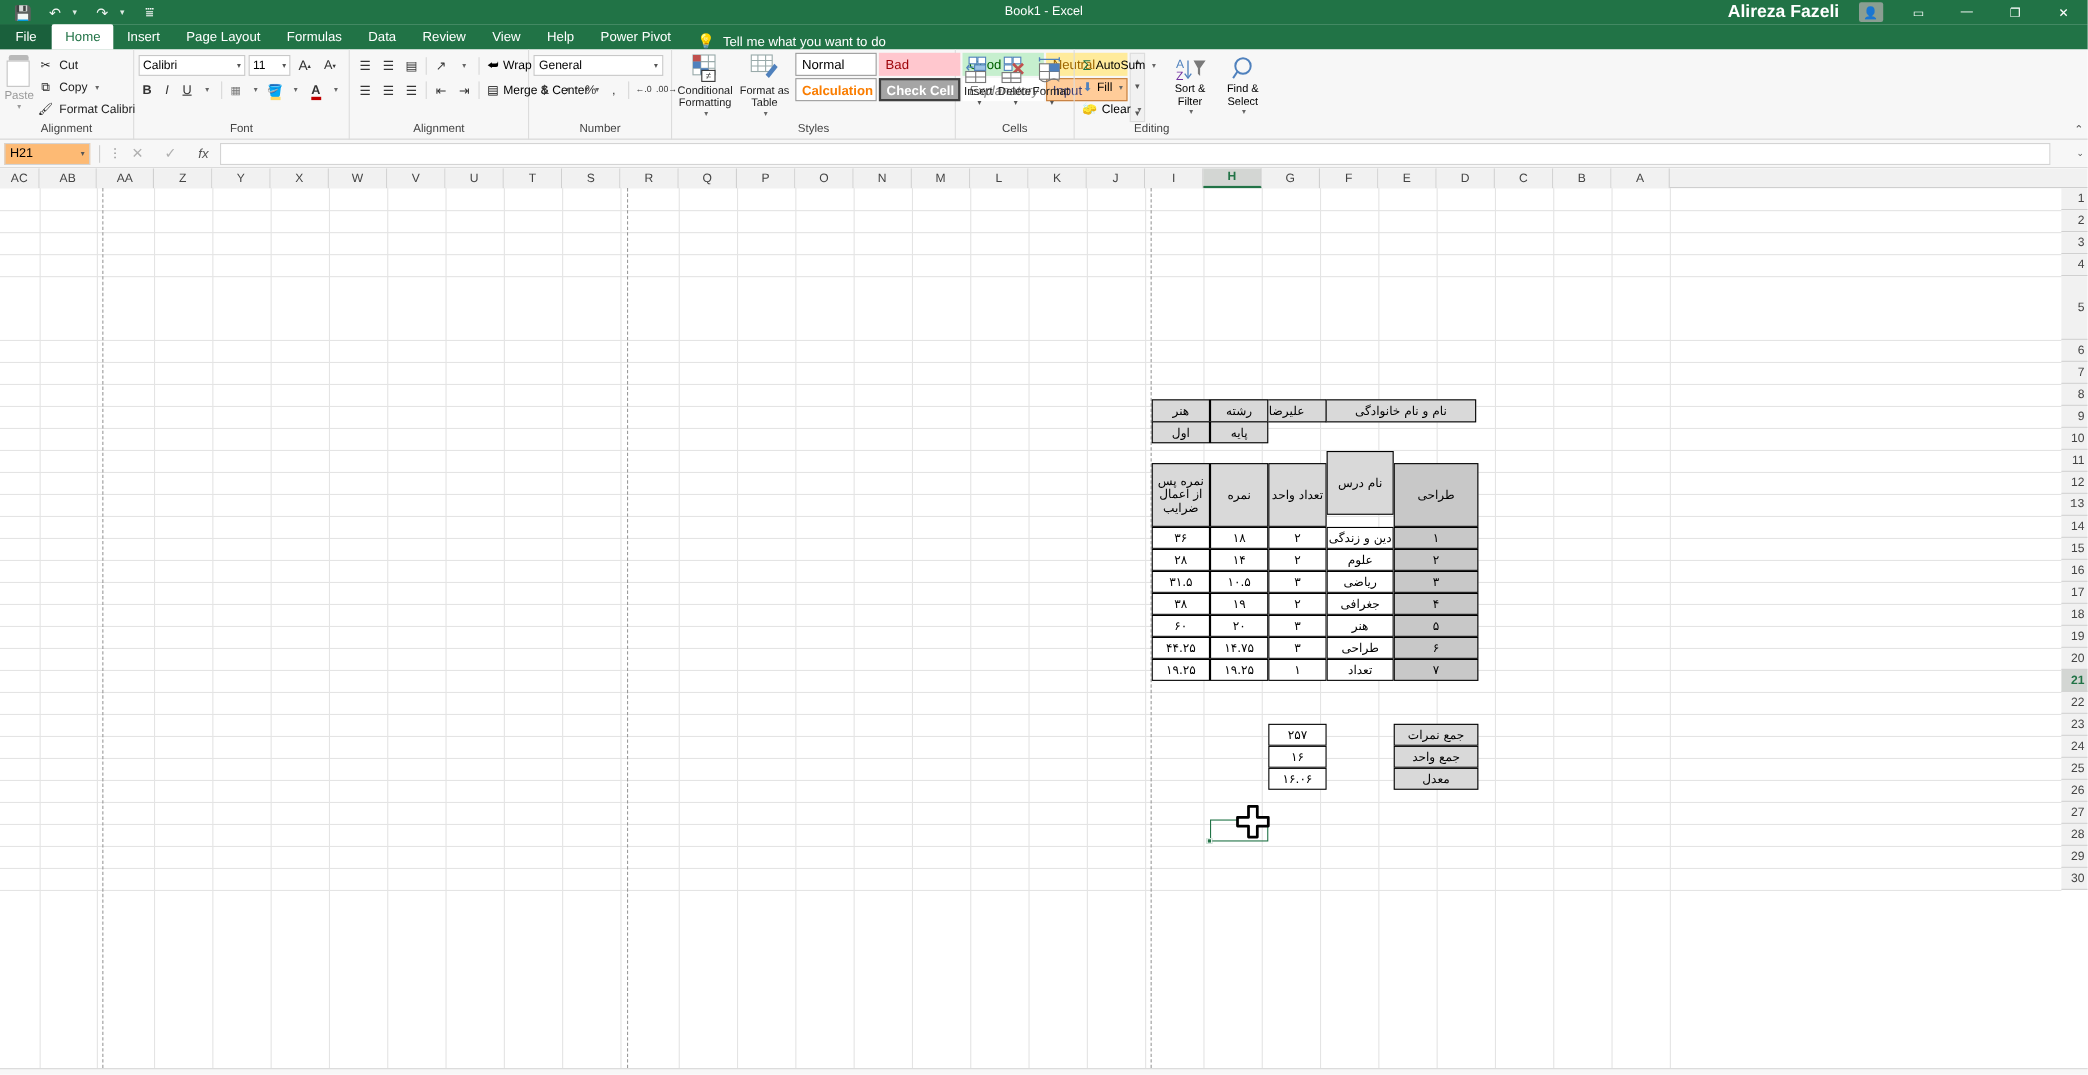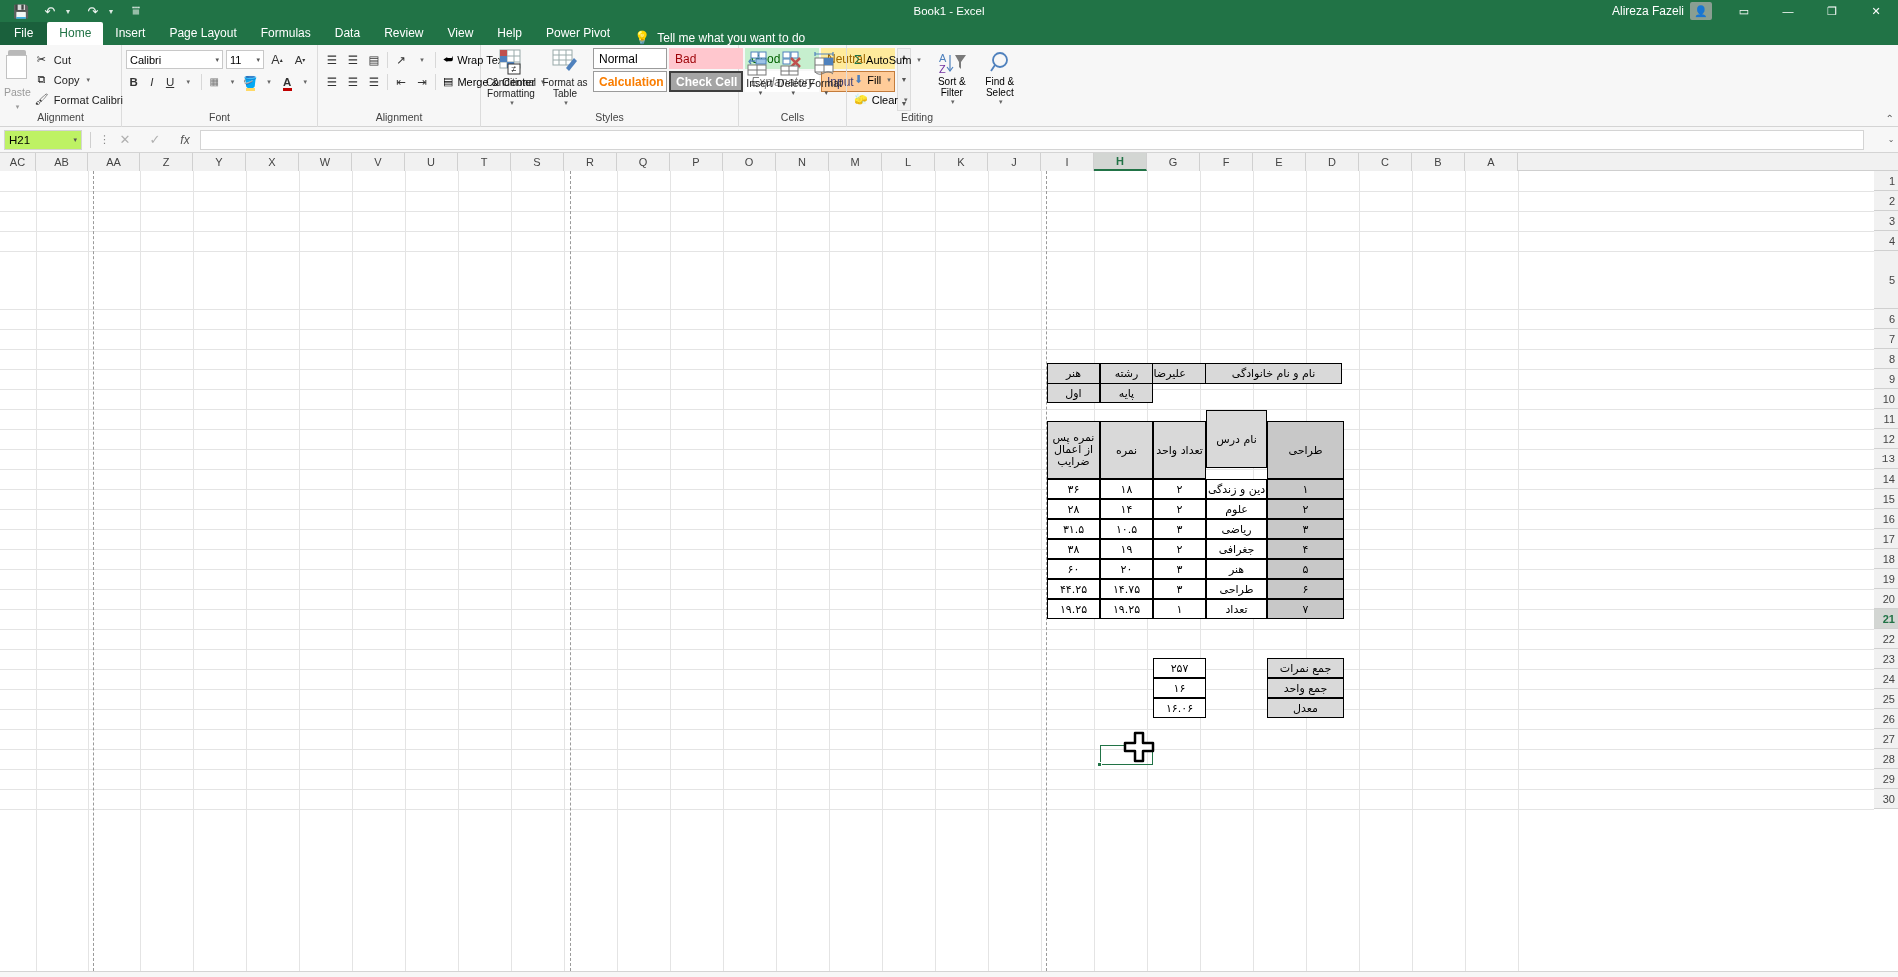--- a/index.html
+++ b/index.html
@@ -8,21 +8,21 @@
 
   
   .titlebar { height:22px; background:#217346; position:relative; color:#fff; }
   .tb-center { position:absolute; left:0; right:0; top:0; height:22px; line-height:22px;
     text-align:center; font-size:11.5px; color:#fff; }
   .qat { position:absolute; left:8px; top:0; height:22px; display:flex; align-items:center; gap:3px; }
   .qat-btn { width:26px; height:20px; display:flex; align-items:center; justify-content:center;
     color:#fff; font-size:13px; opacity:.95; }
   .qat-sm { width:11px; font-size:8px; opacity:.85; }
   .tb-right { position:absolute; right:0; top:0; height:22px; display:flex; align-items:center; }
-  .acct { font-size:12px; color:#fff; padding-right:6px; }
+  .acct { font-size:16px; color:#fff; padding-right:18px;font-weight:bold; }
   .acct-ico { width:22px; height:18px; display:flex; align-items:center; justify-content:center;
     background:#8a9e92; border-radius:2px; margin-right:10px; font-size:11px; }
   .wbtn { width:44px; height:22px; display:flex; align-items:center; justify-content:center;
     color:#fff; font-size:11px; }
 
   
   .tabs { height:23px; background:#217346; display:flex; align-items:flex-end;
     position:relative; padding-left:0; }
   .tab { font-size:12px; color:#fff; padding:3px 12px 4px 12px; height:23px; line-height:16px;
     white-space:nowrap; }
@@ -35,21 +35,21 @@
   .ribbon { height:82px; background:#f7f7f7; border-bottom:1px solid #d4d4d4;
     display:flex; position:relative; }
   .grp { position:relative; height:82px; display:flex; flex-direction:column;
     border-right:1px solid #dcdcdc; }
   .grp-body { flex:1; display:flex; padding:3px 4px 0 4px; }
   .grp-label { height:16px; font-size:10.5px; color:#444; text-align:center; position:relative; }
 
   
   .clip { width:122px; }
   .paste { width:44px; display:flex; flex-direction:column; align-items:center;
-    justify-content:space-between; padding-top:2px; }
+    justify-content:flex-start; padding-top:2px; }
   .paste-ico { width:26px; height:30px; position:relative; }
   .paste-ico .board { position:absolute; left:4px; top:0; width:18px; height:7px;
     background:#b9b9b9; border-radius:2px; }
   .paste-ico .sheet { position:absolute; left:2px; top:5px; width:21px; height:24px;
     background:#fff; border:1px solid #c2c2c2; }
   .paste-txt { font-size:10.5px; color:#9a9a9a; margin-top:1px; }
   .paste-car { font-size:7px; color:#9a9a9a; }
   .clip-items { display:flex; flex-direction:column; gap:1px; padding-top:2px; }
   .ci { display:flex; align-items:center; gap:5px; font-size:11px; color:#222; height:19px;
     padding:0 3px; white-space:nowrap; }
@@ -128,21 +128,21 @@
   .ed-r { display:flex; align-items:center; gap:4px; font-size:11px; height:19px; padding:0 3px; }
   .ed-right { display:flex; gap:4px; padding-top:2px; padding-left:6px; }
   .ed-big { width:44px; display:flex; flex-direction:column; align-items:center; }
   .ed-big .g { height:26px; display:flex; align-items:center; justify-content:center; }
   .ed-big .cap { font-size:10px; text-align:center; line-height:11px; }
   .collapse { position:absolute; right:4px; bottom:2px; font-size:10px; color:#555; }
 
   
   .fbar { height:26px; background:#f7f7f7; display:flex; align-items:center;
     border-bottom:1px solid #d4d4d4; }
-  .namebox { width:78px; height:20px; margin-left:4px; background:#bef264; border:1px solid #d4d4d4;
+  .namebox { width:78px; height:20px; margin-left:4px; background:#fdba74; border:1px solid #d4d4d4;
     display:flex; align-items:center; padding:0 4px; font-size:11.5px; }
   .namebox .v { flex:1; }
   .namebox .d { font-size:7px; color:#555; }
   .fb-sep { width:1px; height:16px; background:#cfcfcf; margin:0 8px; }
   .fb-dots { font-size:11px; color:#888; }
   .fb-btn { width:30px; text-align:center; font-size:13px; color:#b0b0b0; }
   .fb-fx { width:30px; text-align:center; font-size:12px; font-style:italic; color:#555; }
   .fb-input { flex:1; height:20px; background:#fff; border:1px solid #d4d4d4; margin-right:20px;
     font-size:12px; display:flex; align-items:center; padding:0 4px; }
   .fb-exp { width:14px; text-align:center; font-size:8px; color:#555; }
@@ -311,20 +311,40 @@
             <span>▤</span>
             <span>Merge &amp; Center</span>
             <span class="car">▾</span>
           </div>
         </div>
       </div>
     </div>
     <div class="grp-label">Alignment</div>
   </div>
 
+  <div class="grp numg">
+    <div class="grp-body">
+      <div class="ng-rows">
+        <div class="numbox">
+          <span style="flex:1">General</span>
+          <span style="font-size:7px;color:#555">▾</span>
+        </div>
+        <div class="ag-r">
+          <div class="ibtn">$</div>
+          <div class="ibtn" style="font-size:7px;color:#666">▾</div>
+          <div class="ibtn">%</div>
+          <div class="ibtn">,</div>
+          <div class="sep"></div>
+          <div class="ibtn" style="font-size:8px">←.0</div>
+          <div class="ibtn" style="font-size:8px">.00→</div>
+        </div>
+      </div>
+    </div>
+    <div class="grp-label">Number</div>
+  </div>
 
   <div class="grp styg">
     <div class="grp-body" style="gap:2px">
       <div class="sty-icons">
         <div class="sty-ic">
           <div class="g">
             <svg width="30" height="28" viewBox="0 0 30 28">
               <rect x="4" y="2" width="20" height="18" fill="#fff" stroke="#9aa" stroke-width="1"></rect>
               <line x1="4" y1="8" x2="24" y2="8" stroke="#9aa"></line>
                 <line x1="4" y1="14" x2="24" y2="14" stroke="#9aa"></line>

